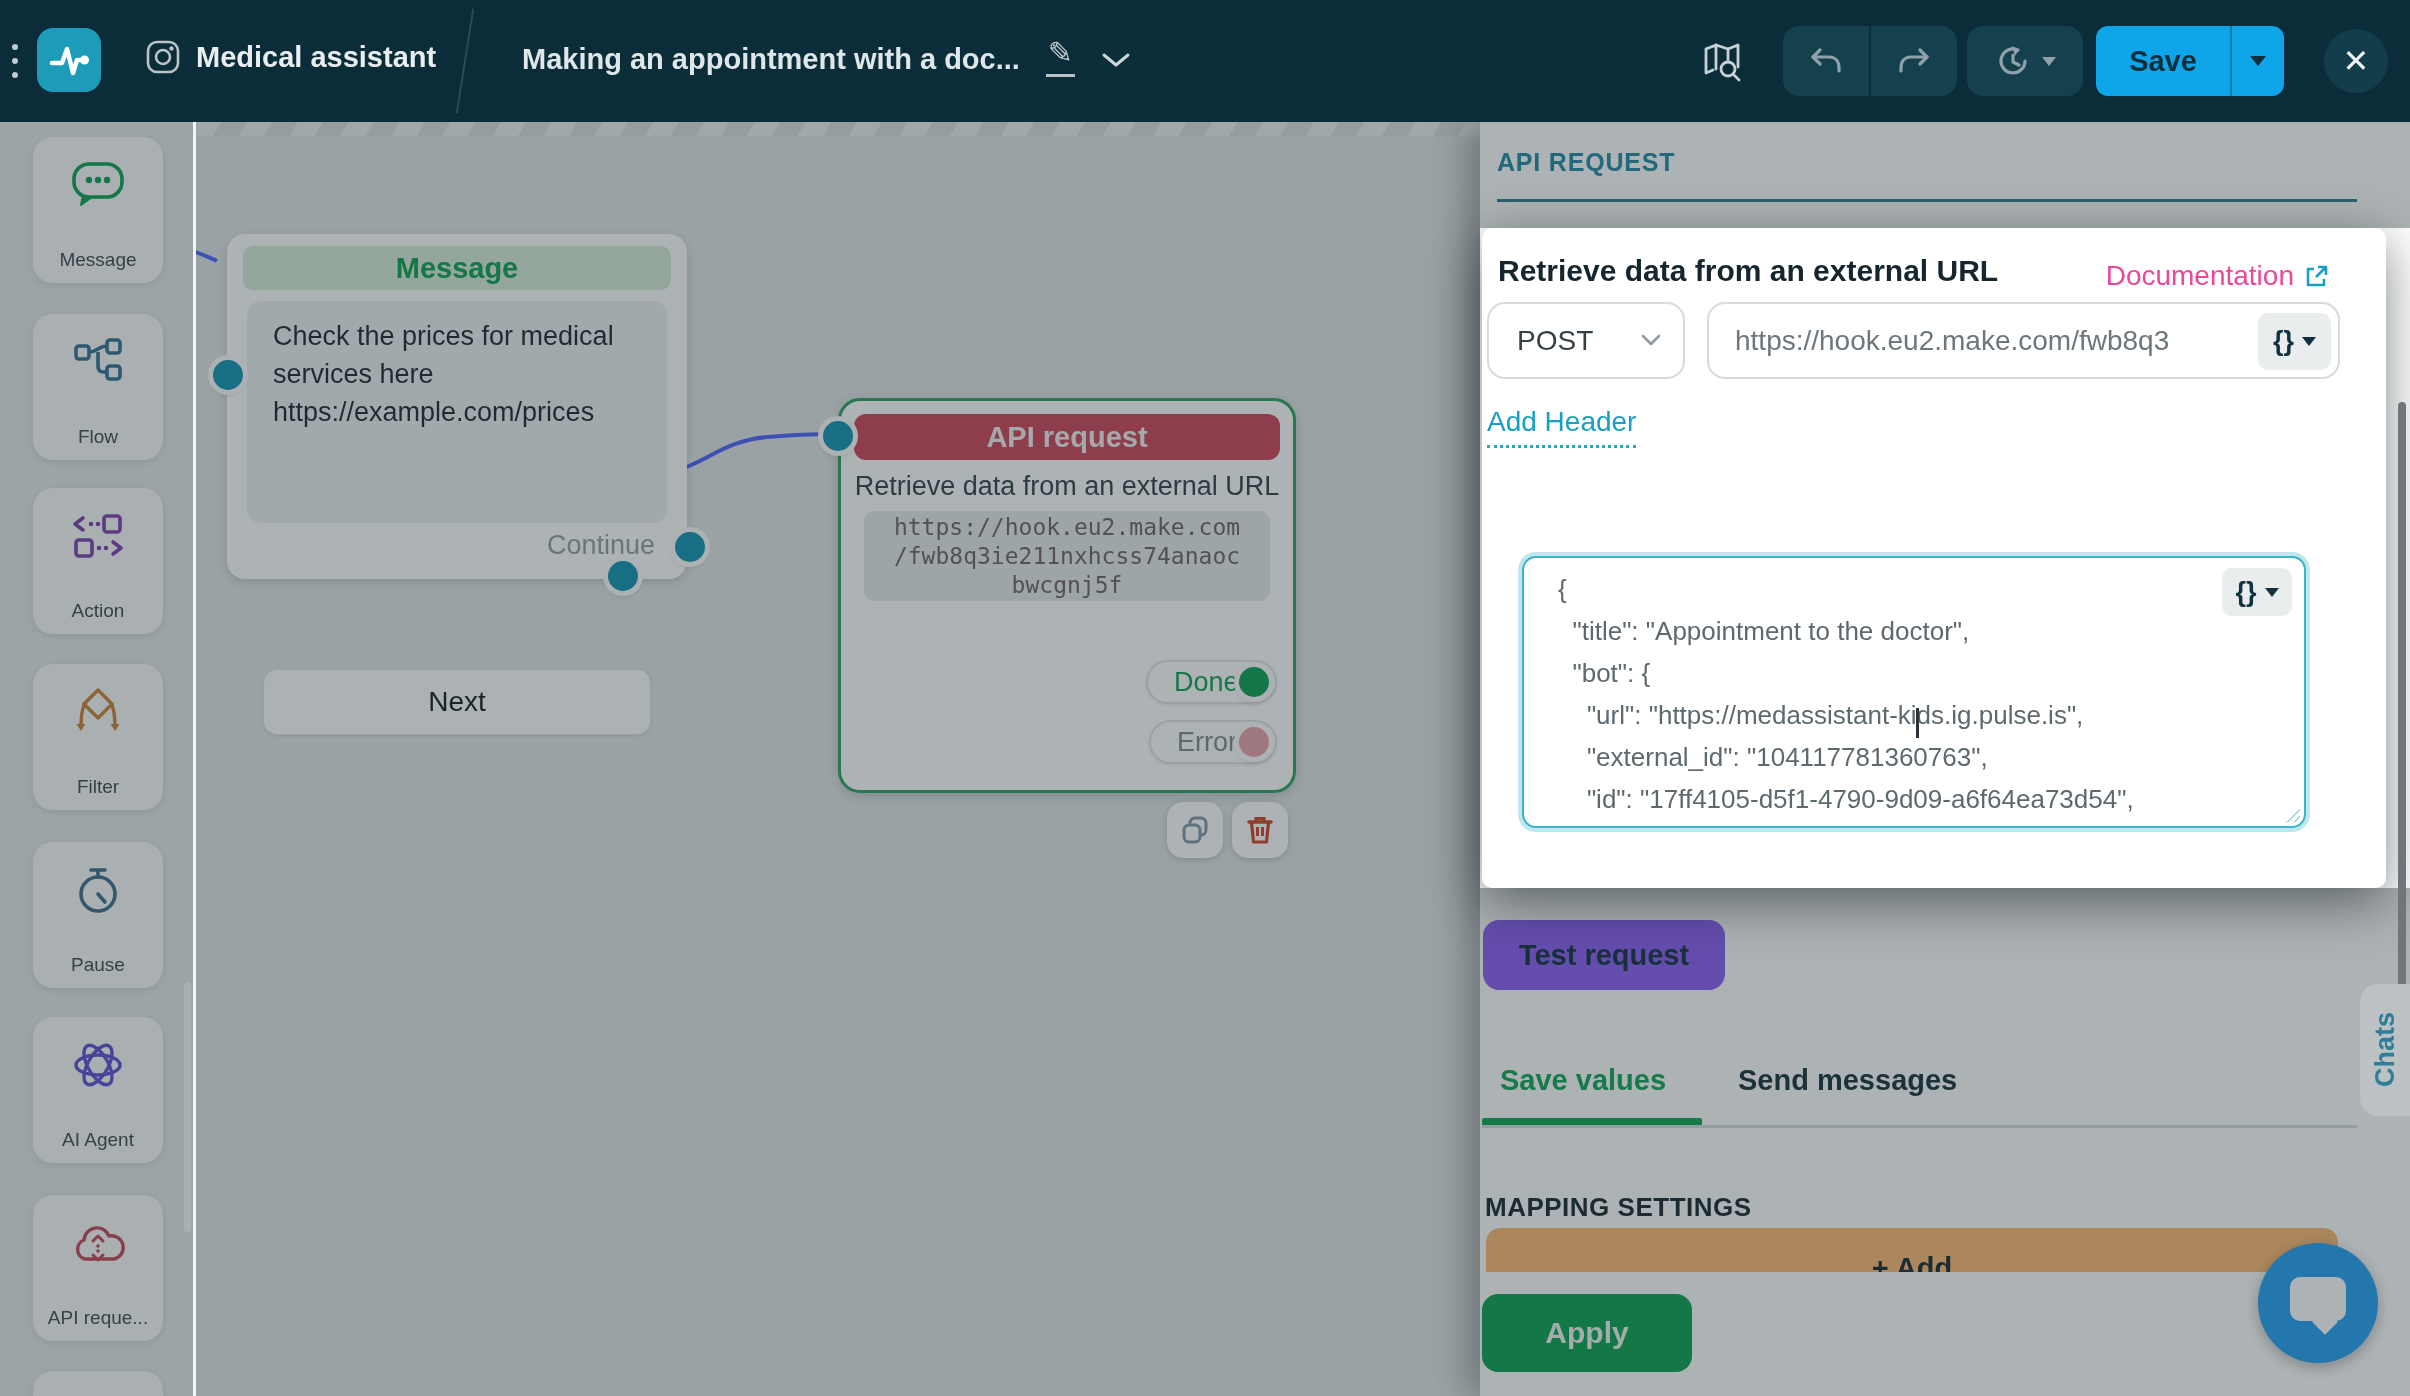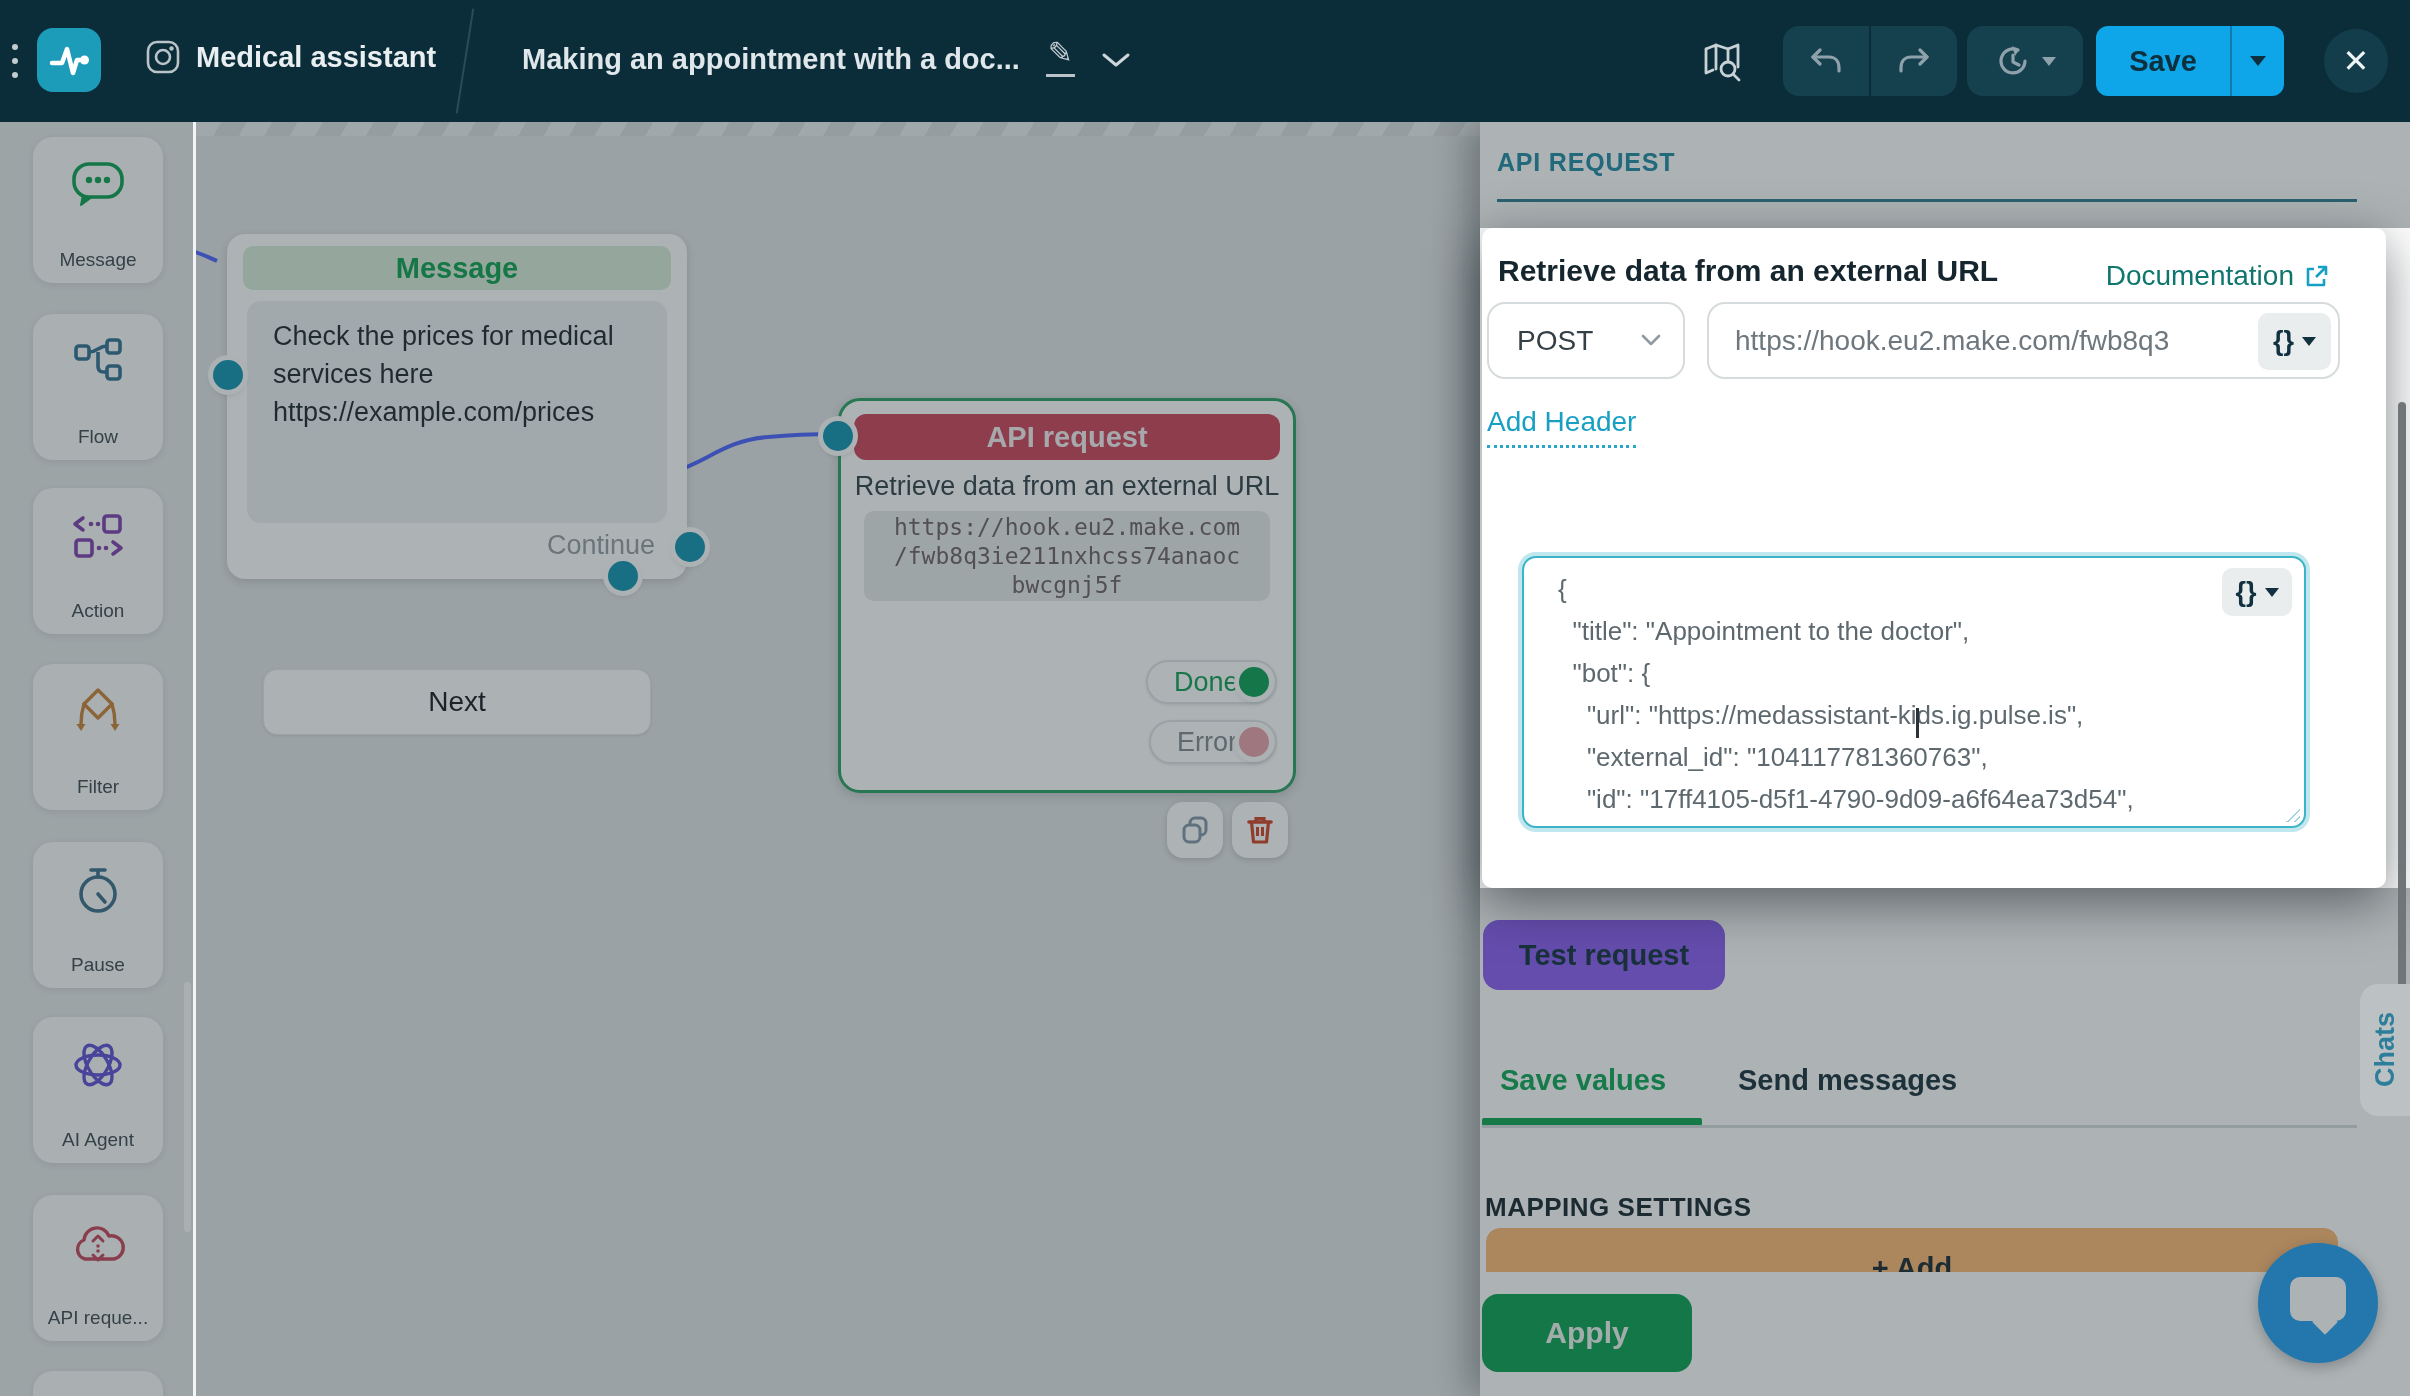--- a/index.html
+++ b/index.html
@@ -71,21 +71,21 @@
   .node-act { position:absolute; top:680px; width:56px; height:56px; background:#fff; border-radius:16px; box-shadow:0 2px 6px rgba(30,40,45,.2); display:flex; align-items:center; justify-content:center; }
 
   
   .rpanel { position:absolute; left:1480px; top:122px; width:930px; height:1274px; background:#fff; box-shadow:-12px 0 34px rgba(8,18,24,.35); }
   .rp-top { left:0; top:0; width:100%; height:106px; background:#fff; }
   .rp-sect { position:absolute; left:17px; top:26px; font-size:25px; font-weight:700; letter-spacing:.8px; color:#1d89a4; }
   .rp-hr { position:absolute; left:17px; right:53px; top:77px; height:3px; background:#2d7d92; }
 
   .spotlight { position:absolute; left:2px; top:106px; width:904px; height:660px; background:#fff; border-radius:10px; box-shadow:0 14px 52px rgba(8,18,24,.5); z-index:40; }
   .sp-heading { position:absolute; left:16px; top:26px; font-size:30px; font-weight:700; color:#16262e; }
-  .doc-link { position:absolute; right:58px; top:32px; display:flex; align-items:center; gap:10px; color:#0f766e; font-size:28px; }
+  .doc-link { position:absolute; right:58px; top:32px; display:flex; align-items:center; gap:10px; color:#ec4899; font-size:28px; }
   .method-box { position:absolute; left:5px; top:74px; width:198px; height:77px; border:2px solid #d6dbdd; border-radius:18px; display:flex; align-items:center; justify-content:space-between; padding:0 22px 0 28px; font-size:28px; color:#343f46; background:#fff; }
   .url-box { position:absolute; left:225px; top:74px; width:633px; height:77px; border:2px solid #d6dbdd; border-radius:18px; background:#fff; display:flex; align-items:center; overflow:hidden; }
   .url-box input { border:0; outline:0; margin-left:26px; width:450px; font-size:28px; color:#6d777d; font-family:"Liberation Sans", sans-serif; background:transparent; }
   .vars-chip { position:absolute; right:7px; top:9px; width:73px; height:57px; background:#eaedee; border-radius:10px; display:flex; align-items:center; justify-content:center; gap:8px; }
   .vars-chip .br { font-size:27px; font-weight:700; color:#113140; }
   .vars-chip .c { width:0; height:0; border-left:7px solid transparent; border-right:7px solid transparent; border-top:9px solid #113140; }
   .add-header { position:absolute; left:5px; top:178px; font-size:28px; color:#18a0c4; border-bottom:3px dotted #2aa6c6; padding-bottom:7px; }
   .rb-row { position:absolute; left:40px; top:277px; display:flex; align-items:baseline; gap:14px; }
   .rb-label { font-size:30px; font-weight:700; color:#15242c; }
   .rb-hint { font-size:28px; color:#9aa4a9; }

